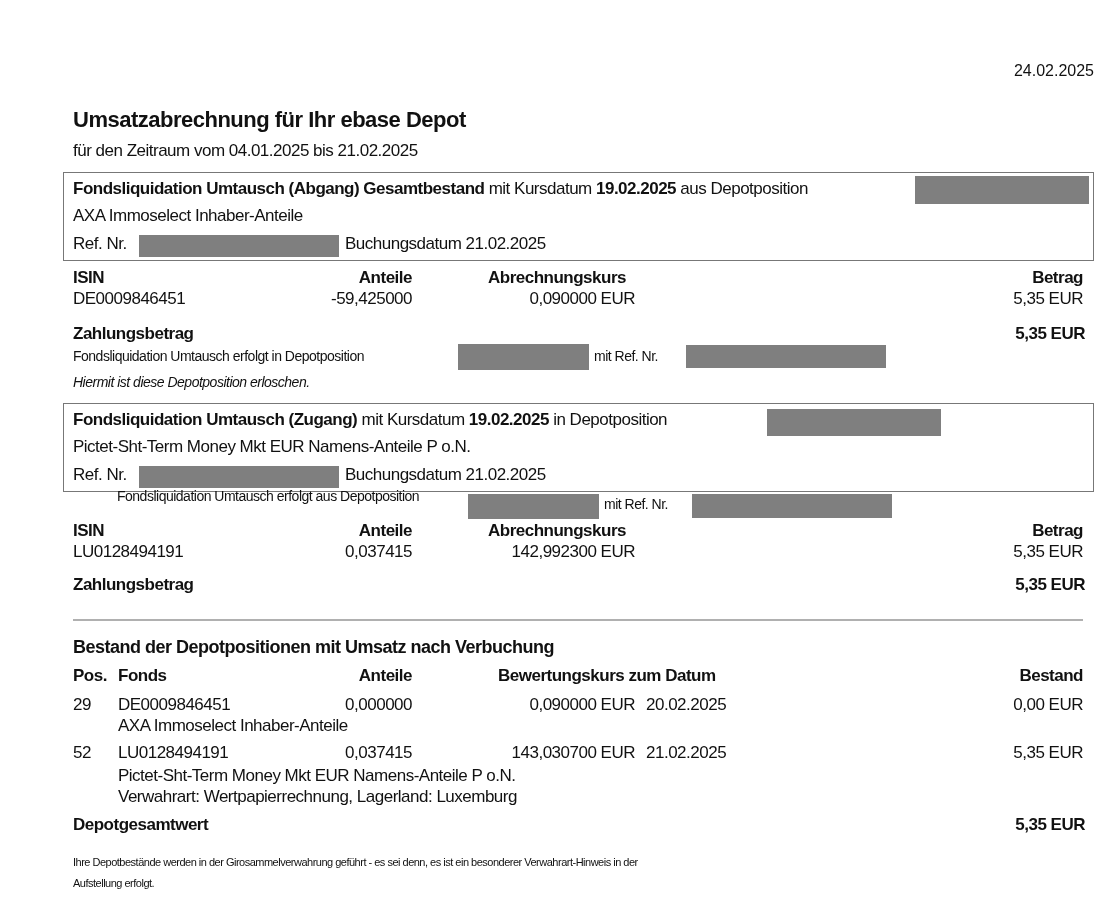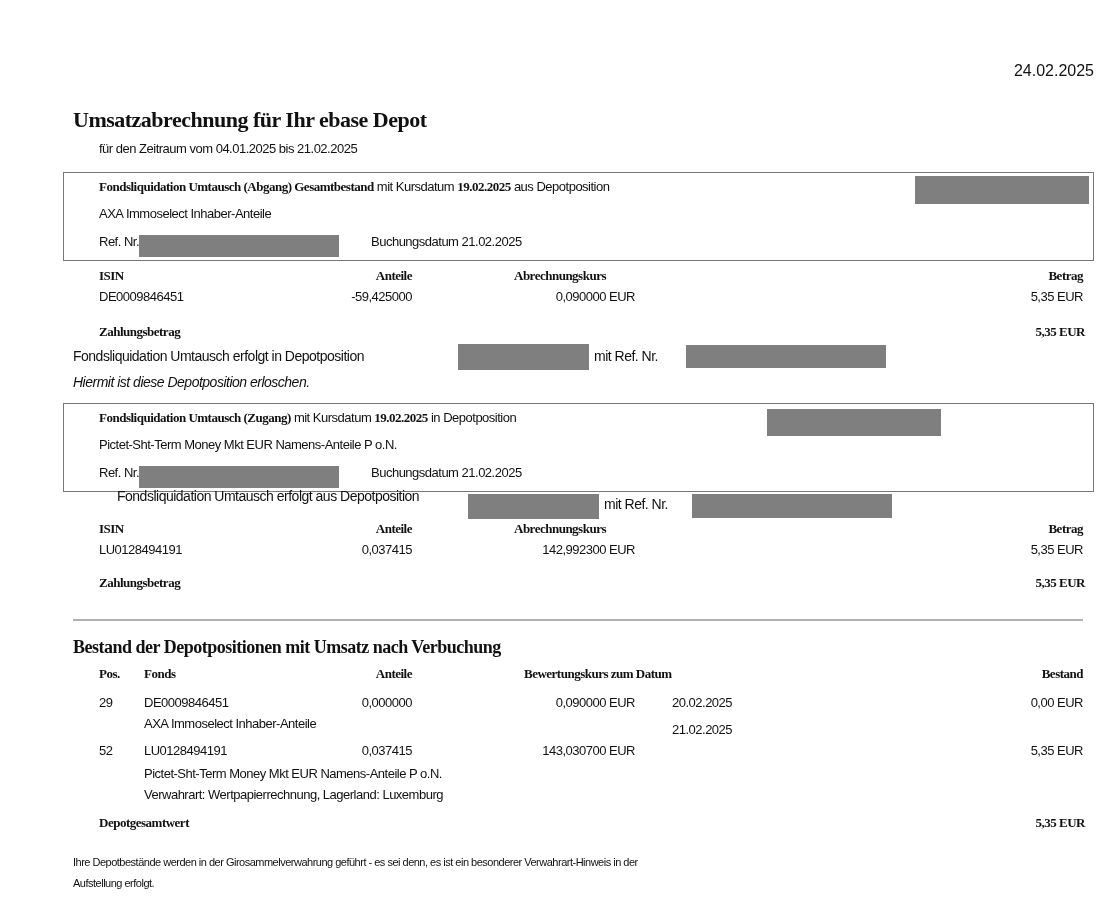--- a/index.html
+++ b/index.html
@@ -1,23 +1,23 @@
 <!DOCTYPE html>
 <html><head>
 <meta charset="utf-8">
 <style>
   html, body { margin: 0; padding: 0; background: #ffffff; }
   body {
     width: 1118px; height: 922px; position: relative; overflow: hidden;
     font-family: "Liberation Sans", sans-serif; color: #111;
   }
   .abs { position: absolute; white-space: nowrap; }
-  .b { font-weight: bold; font-family: Liberation Serif, serif; }
+  .b { font-weight: bold; }
   .f18 { font-size: 18px; }
-  .f17 { font-size: 13px; margin-left: 26px; }
+  .f17 { font-size: 17px; }
   .f16 { font-size: 16px; }
   .f15 { font-size: 11px; }
   .f14 { font-size: 14px; }
   .f22 { font-size: 22px; }
   .r { text-align: right; }
   .redact { position: absolute; background: #7f7f7f; }
   .box { position: absolute; border: 1px solid #777; box-sizing: border-box; }
   .hr { position: absolute; height: 2px; background: #b0b0b0; }
   .cond { letter-spacing: -0.5px; }
 </style>
@@ -106,21 +106,21 @@
   <div class="abs f17 cond" style="left:646px; top:695px;text-align:center;">20.02.2025</div>
   <div class="abs f17 cond r" style="right:35px; top:695px;">0,00 EUR</div>
   <div class="abs f17 cond" style="left:118px; top:716px;">AXA Immoselect Inhaber-Anteile</div>
 </div>
 
 <div>
   <div class="abs f17 cond" style="left:73px; top:743px;">52</div>
   <div class="abs f17 cond" style="left:118px; top:743px;">LU0128494191</div>
   <div class="abs f17 cond r" style="right:706px; top:743px;">0,037415</div>
   <div class="abs f17 cond r" style="right:483px; top:743px;">143,030700 EUR</div>
-  <div class="abs f17 cond" style="left:646px; top:722px;">21.02.2025</div>
+  <div class="abs f17 cond" style="left:646px; top:743px;">21.02.2025</div>
   <div class="abs f17 cond r" style="right:35px; top:743px;">5,35 EUR</div>
   <div class="abs f17 cond" style="left:118px; top:766px;">Pictet-Sht-Term Money Mkt EUR Namens-Anteile P o.N.</div>
   <div class="abs f17 cond" style="left:118px; top:787px;">Verwahrart: Wertpapierrechnung, Lagerland: Luxemburg</div>
 </div>
 
 <div class="abs b f17 cond" style="left:73px; top:815px;">Depotgesamtwert</div>
 <div class="abs b f17 cond r" style="right:33px; top:815px;">5,35 EUR</div>
 
 <div class="abs f15 cond" style="left:73px; top:856px;">Ihre Depotbestände werden in der Girosammelverwahrung geführt - es sei denn, es ist ein besonderer Verwahrart-Hinweis in der</div>
 <div class="abs f15 cond" style="left:73px; top:877px;">Aufstellung erfolgt.</div>

